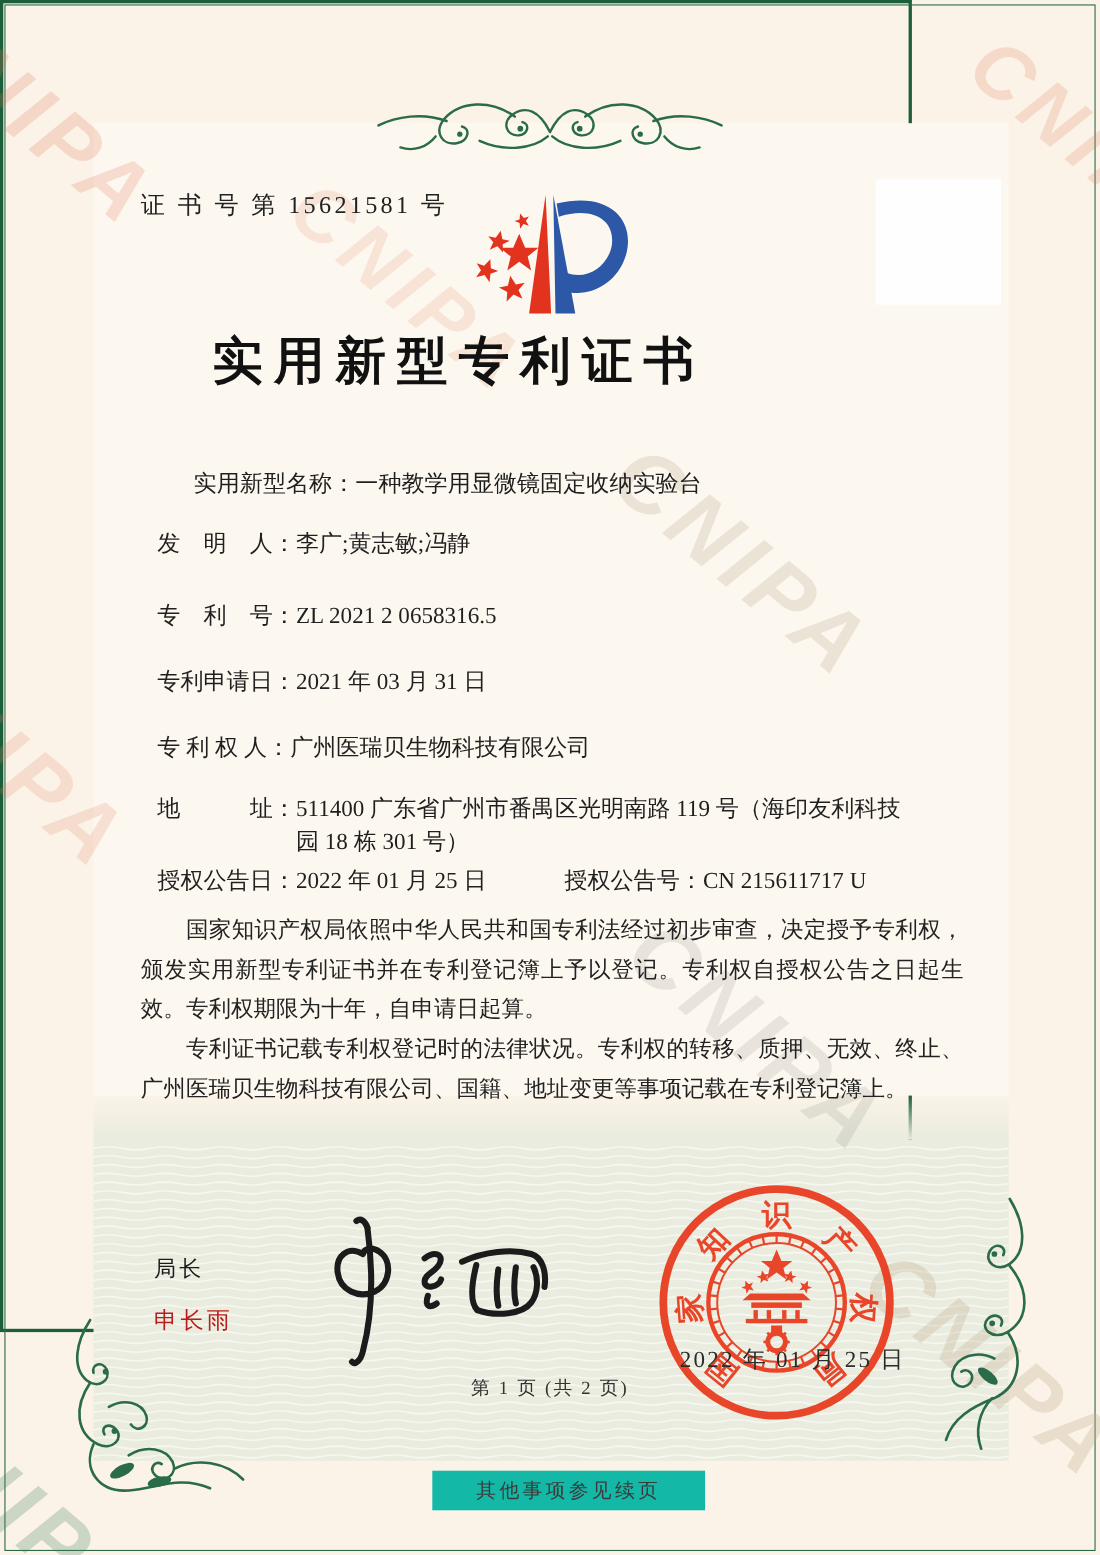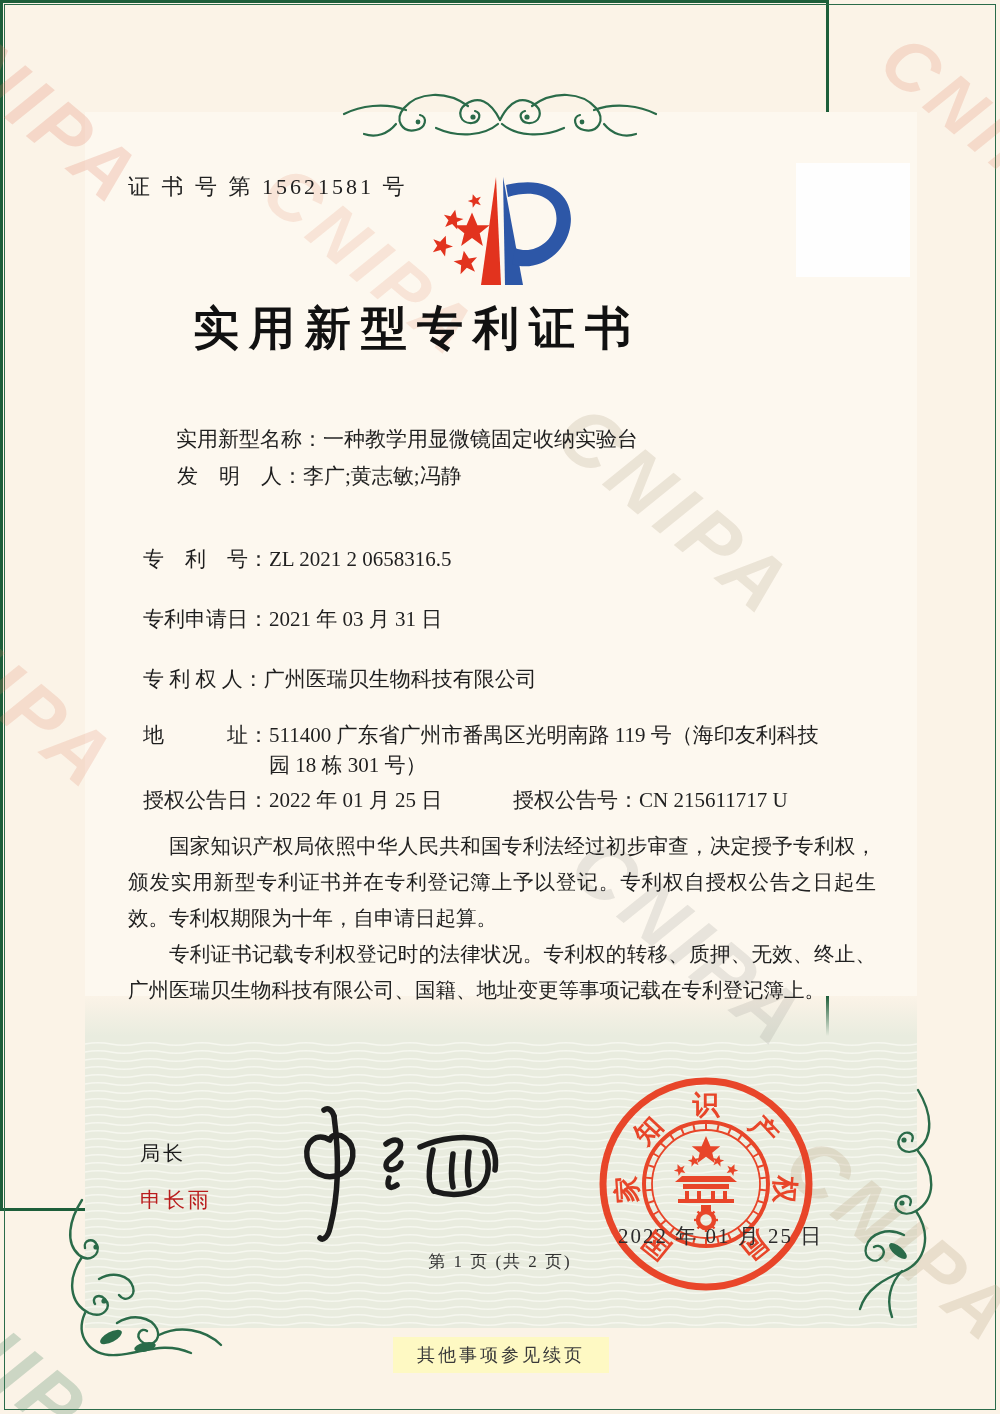--- a/index.html
+++ b/index.html
@@ -34,41 +34,41 @@
 
   .content{z-index:5;}
   .cert-no{left:128px;top:172px;font-size:22px;letter-spacing:3px;color:#222;}
   .qr-box{left:796px;top:163px;width:114px;height:114px;background:#fefefe;}
   .doc-title{left:0;top:298px;width:834px;text-align:center;font-size:46px;font-weight:bold;
              letter-spacing:10px;color:#111;}
 
   .field{left:143px;width:740px;font-size:21px;line-height:30px;display:flex;}
   .field .lab{white-space:nowrap;}
   .field .val{flex:1;}
-  .f0{top:424px;margin-left:33px;} .f1{top:461px;margin-left:34px;} .f2{top:544px;} .f3{top:604px;} .f4{top:664px;} .f5{top:720px;}
+  .f0{top:424px;margin-left:33px;} .f1{top:479px;} .f2{top:544px;} .f3{top:604px;} .f4{top:664px;} .f5{top:720px;}
   .f-auth{top:786px;left:143px;width:740px;font-size:21px;}
   .f-auth .right{position:absolute;left:370px;top:0;white-space:nowrap;}
 
   .body-text{left:128px;top:828px;width:748px;font-size:20.5px;line-height:36px;
              text-align:justify;color:#222;}
   .body-text p{margin:0;text-indent:2em;font-family:Liberation Serif, serif;}
 
   .barcode{left:140px;top:1056px;z-index:5;}
   .sig-title{left:140px;top:1140px;font-size:20px;letter-spacing:3px;color:#1c1c1c;
              font-family:"Liberation Sans","DejaVu Sans",sans-serif;}
   .sig-name{left:140px;top:1186px;font-size:21px;letter-spacing:3px;color:#b91c1c;
             font-family:"Liberation Sans","DejaVu Sans",sans-serif;}
   .sig-svg{left:268px;top:1100px;z-index:5;}
 
   .seal{left:588px;top:1066px;z-index:6;}
   .seal-date{left:618px;top:1222px;z-index:7;font-size:21px;letter-spacing:2px;color:#2b2b2b;}
 
   .page-num{left:0;top:1250px;width:1000px;text-align:center;font-size:17px;letter-spacing:2px;
             color:#333;z-index:5;}
-  .cont-box{left:393px;top:1337px;width:216px;height:36px;background:#fef9c3;z-index:5;
+  .cont-box{left:393px;top:1337px;width:248px;height:36px;background:#14b8a6;z-index:5;
             display:flex;align-items:center;justify-content:center;font-size:18px;
             letter-spacing:3px;color:#3a3a3a;}
 </style>
 </head>
 <body>
 
 <div class="abs inner-bg"></div>
 <div class="abs band-fade"></div>
 <div class="abs band">
   <svg id="waves" width="832" height="292">

